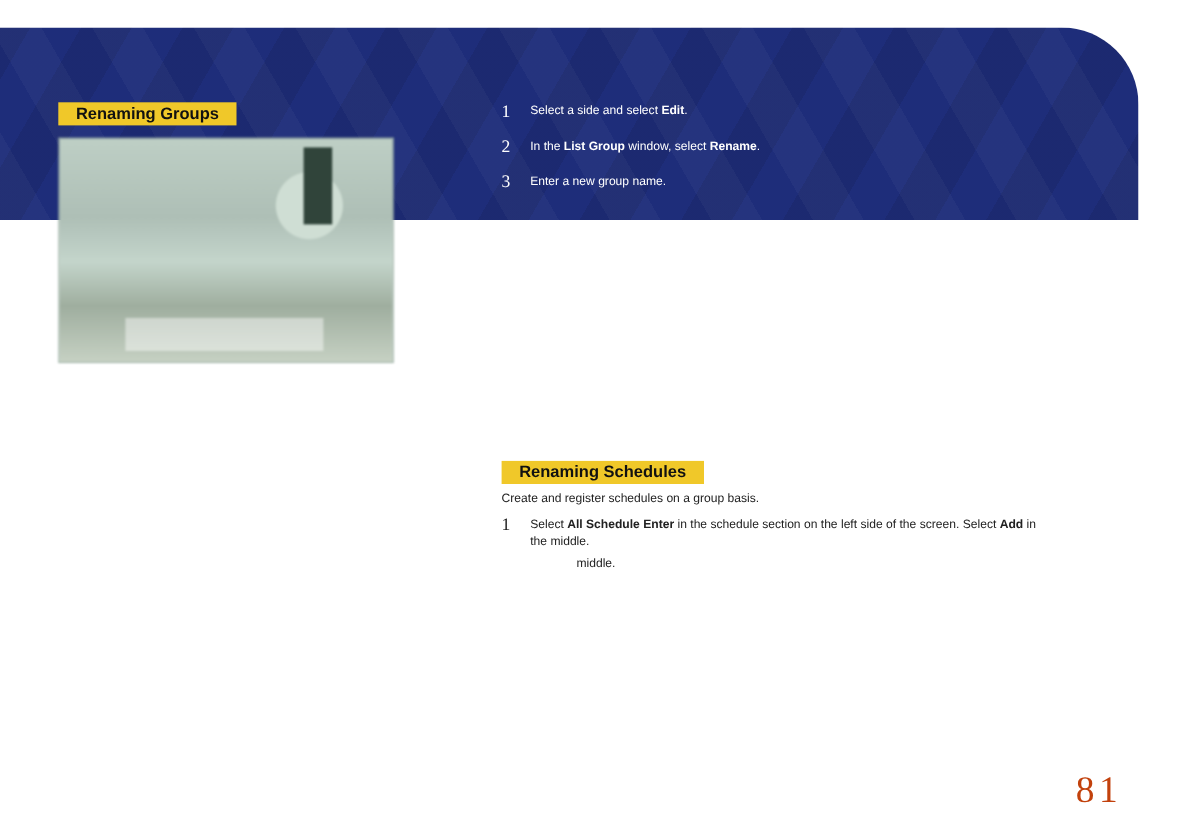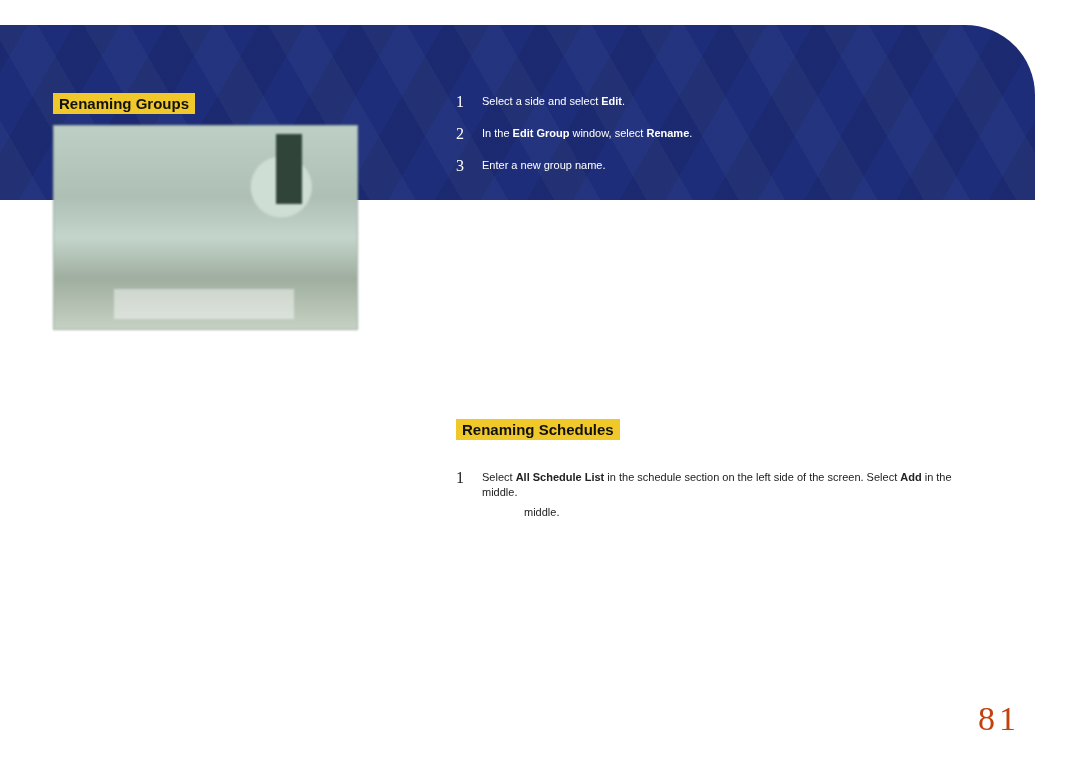--- a/index.html
+++ b/index.html
@@ -14,21 +14,21 @@
       repeating-linear-gradient(60deg, rgba(255,255,255,0.03) 0 40px, transparent 40px 80px),
       repeating-linear-gradient(-60deg, rgba(0,0,0,0.08) 0 40px, transparent 40px 80px);
     border-top-right-radius: 70px;
   }
   .section-title {
     position: absolute;
     font-weight: 700;
     font-size: 15px;
     color: #111;
     background: #f0c829;
-    padding: 2px 6px;
+    padding: 2px 16px;
     display: inline-block;
   }
   .renaming { left: 53px; top: 93px; }
   .creating { left: 456px; top: 419px; }
   .schedule-heading {
     position: absolute;
     left: 53px; top: 420px;
     font-size: 21px;
     font-weight: 700;
     color: #111;
@@ -87,38 +87,39 @@
   <div class="step-list top">
     <div class="step">
       <div class="num">1</div>
       <div class="body">
         <span>Select a side and select </span><span class="bold">Edit</span><span>.</span>
       </div>
     </div>
     <div class="step">
       <div class="num">2</div>
       <div class="body">
-        <span>In the </span><span class="bold">Edit Group</span><span> window, select </span><span class="bold">Rename</span><span>.</span>
+        <span>In the </span><span class="bold">List Group</span><span> window, select </span><span class="bold">Rename</span><span>.</span>
       </div>
     </div>
     <div class="step">
       <div class="num">3</div>
       <div class="body">Enter a new group name.</div>
     </div>
   </div>
 
 
   <span class="section-title creating">Renaming Schedules</span>
 
+  <div class="intro">Create and register schedules on a group basis.</div>
 
   <div class="bottom-list">
     <div class="step">
       <div class="num">1</div>
       <div class="body">
-        <span>Select </span><span class="bold">All Schedule List</span><span> in the schedule section on the left side of the screen. Select </span><span class="bold">Add</span><span> in the middle.</span>
+        <span>Select </span><span class="bold">All Schedule Enter</span><span> in the schedule section on the left side of the screen. Select </span><span class="bold">Add</span><span> in the middle.</span>
         <div class="indent">middle.</div>
       </div>
     </div>
   </div>
 
   <div class="page-num">81</div>
 
 </div>
 
 </body></html>

